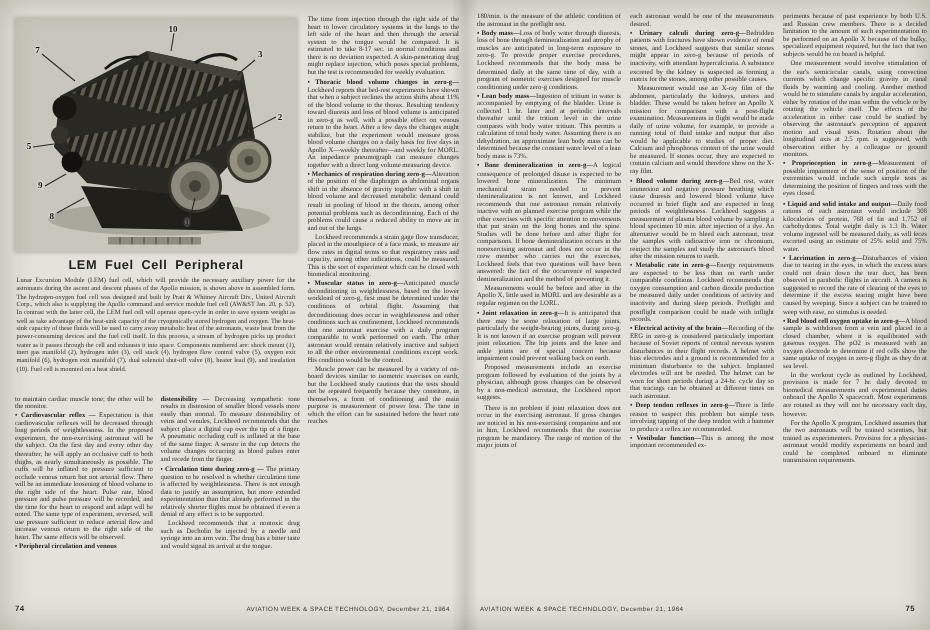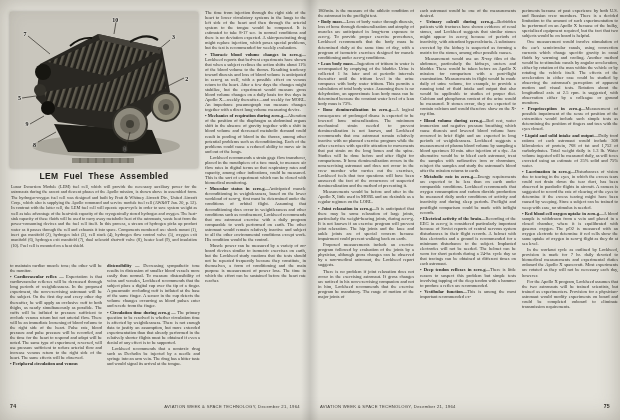--- a/index.html
+++ b/index.html
@@ -133,21 +133,21 @@
     <span class="callout" style="left: 8%; top: 14%;">7</span>
         <span class="callout" style="left: 56%; top: 5%;">10</span>
         <span class="callout" style="left: 87%; top: 16%;">3</span>
         <span class="callout" style="left: 94%; top: 43%;">2</span>
         <span class="callout" style="left: 5%; top: 55%;">5</span>
         <span class="callout" style="left: 9%; top: 72%;">9</span>
         <span class="callout" style="left: 13%; top: 85%;">8</span>
         <span class="callout" style="left: 61%; top: 88%;">1</span>
       </div>
 
-    <div class="cap-title">LEM Fuel These Assembled</div>
+    <div class="cap-title">LEM Fuel Cell Peripheral</div>
     <div class="cap-text">Lunar Excursion Module (LEM) fuel cell, which will provide the necessary auxiliary power for the astronauts during the ascent and descent phases of the Apollo mission, is shown above in assembled form. The hydrogen-oxygen fuel cell was designed and built by Pratt &amp; Whitney Aircraft Div., United Aircraft Corp., which also is supplying the Apollo command and service module fuel cell (AW&amp;ST Jan. 20, p. 52). In contrast with the latter cell, the LEM fuel cell will operate open-cycle in order to save system weight as well as take advantage of the heat-sink capacity of the cryogenically stored hydrogen and oxygen. The heat-sink capacity of these fluids will be used to carry away metabolic heat of the astronauts, waste heat from the power-consuming devices and the fuel cell itself. In this process, a stream of hydrogen picks up product water as it passes through the cell and exhausts it into space. Components numbered are: shock mount (1), inert gas manifold (2), hydrogen inlet (3), cell stack (4), hydrogen flow control valve (5), oxygen exit manifold (6), hydrogen exit manifold (7), dual solenoid shut-off valve (8), heater lead (9), and insulation (10). Fuel cell is mounted on a heat shield.</div>
 
     <div id="lcA" class="tcol">
         <p class="para">to maintain cardiac muscle tone; the other will be the monitor.</p>
         <p class="para"><span class="lead">• Cardiovascular reflex — </span>Expectation is that cardiovascular reflexes will be decreased through long periods of weightlessness. In the proposed experiment, the non-exercising astronaut will be the subject. On the first day and every other day thereafter, he will apply an occlusive cuff to both thighs, as nearly simultaneously as possible. The cuffs will be inflated to pressure sufficient to occlude venous return but not arterial flow. There will be an immediate loosening of blood volume to the right side of the heart. Pulse rate, blood pressure and pulse pressure will be recorded, and the time for the heart to respond and adapt will be noted. The same type of experiment, reversed, will use pressure sufficient to reduce arterial flow and increase venous return to the right side of the heart. The same effects will be observed.</p>
         <p class="para"><span class="lead">• Peripheral circulation and venous</span></p>
       </div>
     <div id="lcB" class="tcol">
         <p class="para"><span class="lead">distensibility — </span>Decreasing sympathetic tone results in distension of smaller blood vessels more easily than normal. To measure distensibility of veins and venules, Lockheed recommends that the subject place a digital cup over the tip of a finger. A pneumatic occluding cuff is inflated at the base of the same finger. A sensor in the cup detects the volume changes occurring as blood pulses enter and recede from the finger.</p>
         <p class="para"><span class="lead">• Circulation time during zero-g — </span>The primary question to be resolved is whether circulation time is affected by weightlessness. There is not enough data to justify an assumption, but more extended experimentation than that already performed in the relatively shorter flights must be obtained if even a denial of any effect is to be supported.</p>

